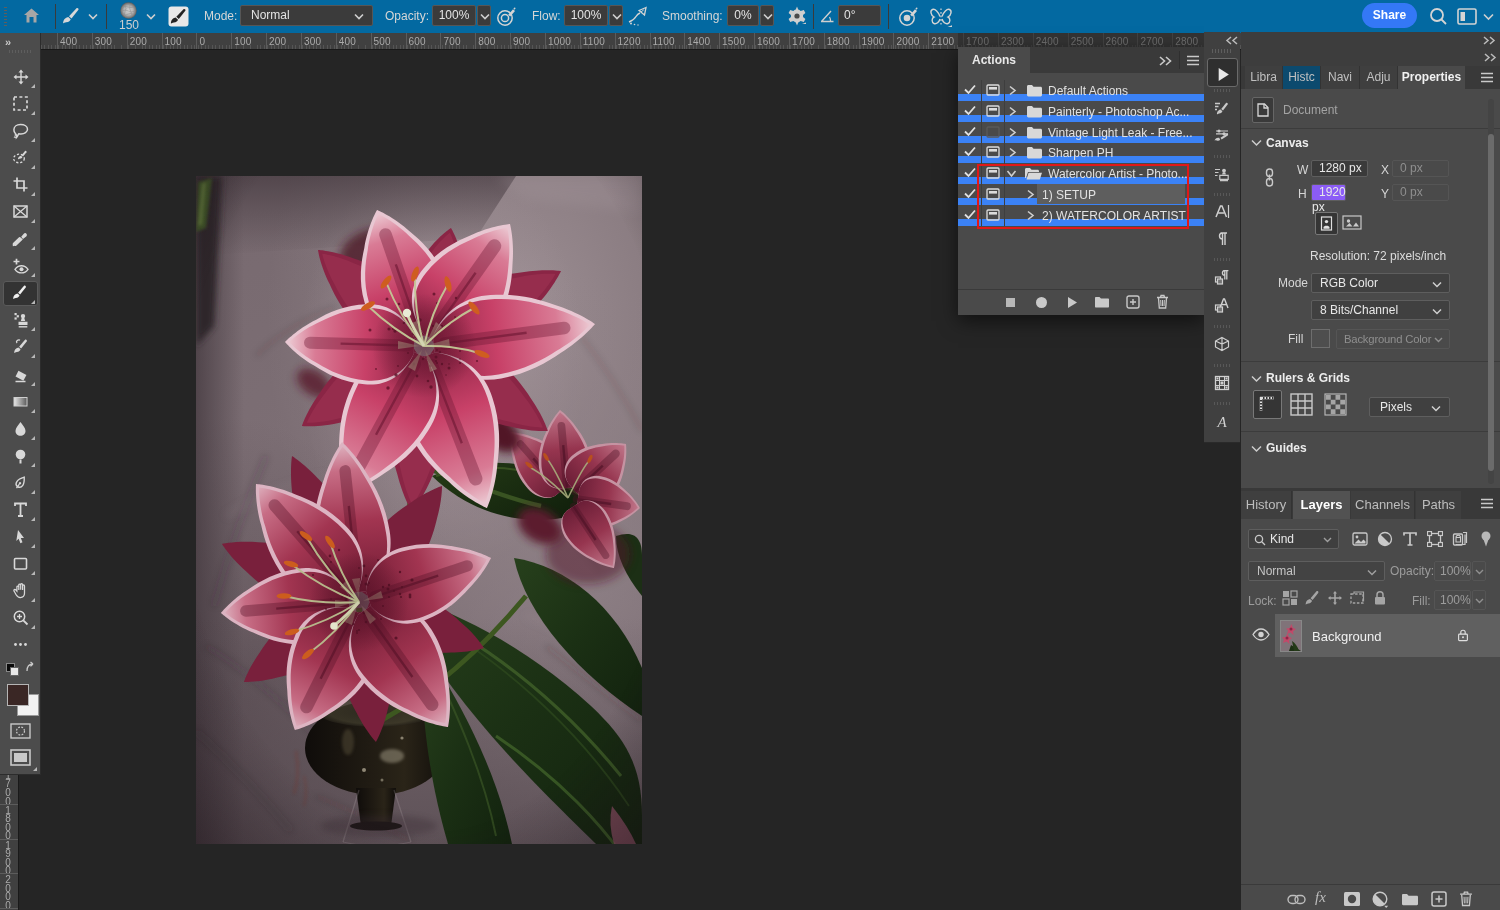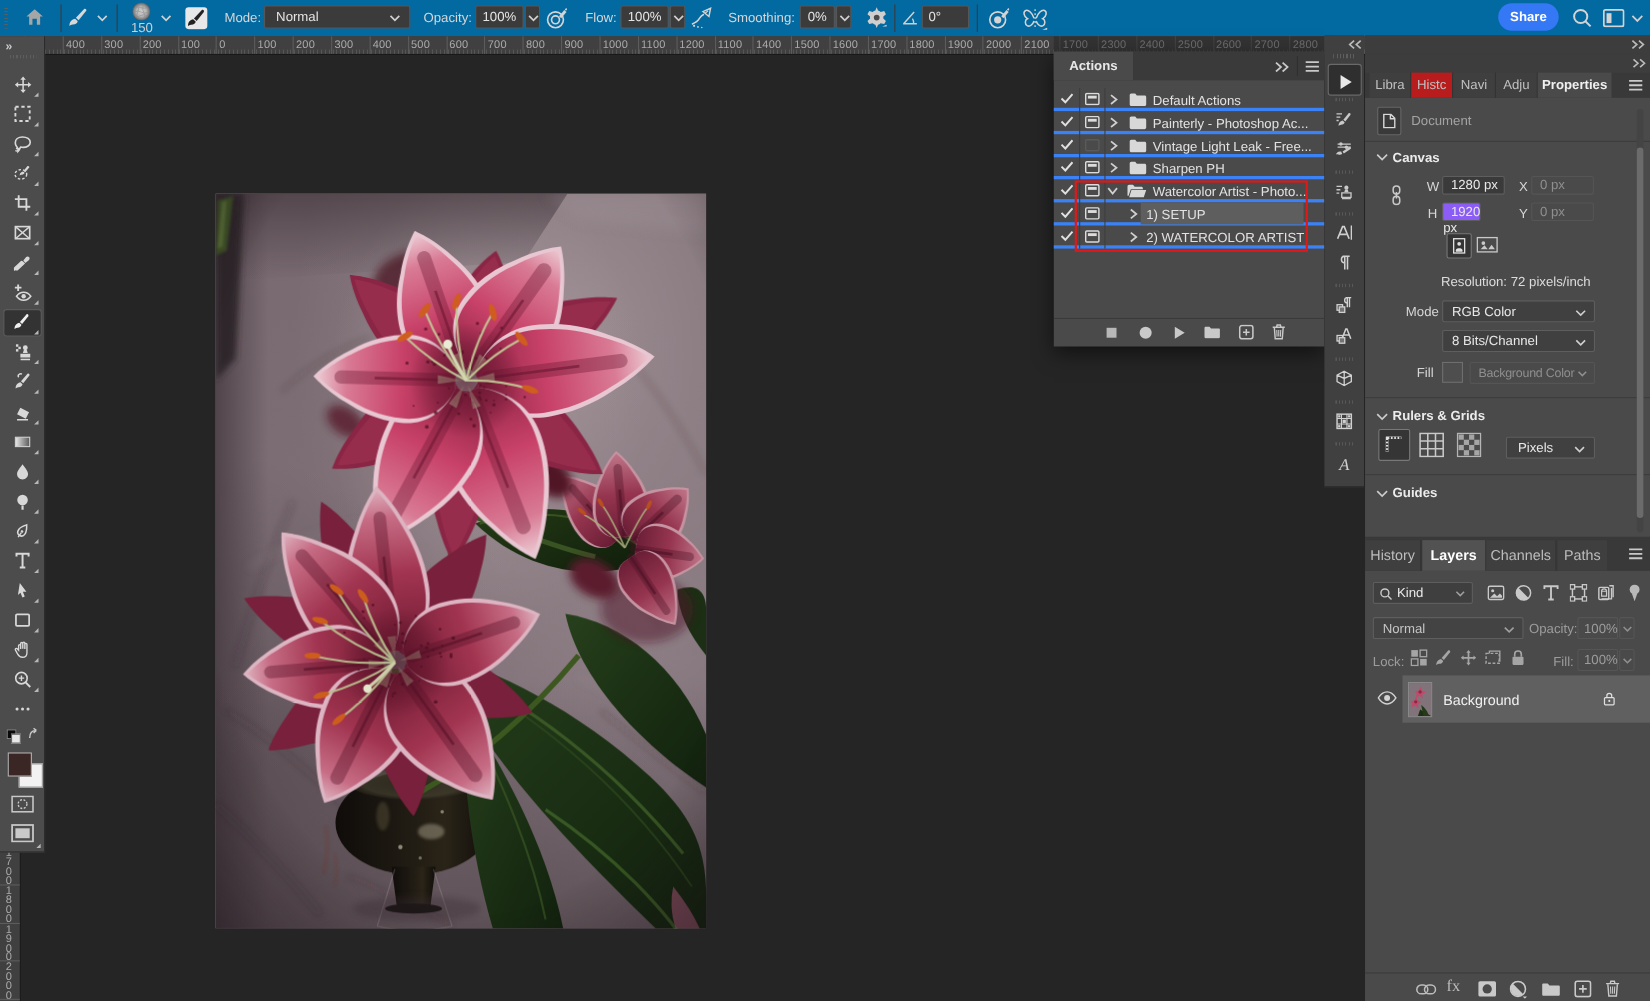--- a/index.html
+++ b/index.html
@@ -19,21 +19,21 @@
 
 #toolbar{position:absolute;left:0;top:33px;width:41px;height:742px;background:#4c4c4c;border-right:1px solid #2c2c2c;border-bottom:1px solid #2c2c2c;box-sizing:border-box;}
 .tool{position:absolute;left:4px;width:33px;height:26px;}
 .tool svg{position:absolute;left:50%;top:50%;transform:translate(-50%,-50%);}
 .tcorner{position:absolute;right:2px;bottom:2px;width:0;height:0;border-left:4px solid transparent;border-bottom:4px solid #b8b8b8;}
 #toolsel{position:absolute;left:3px;top:248px;width:35px;height:25px;background:#333333;border:1px solid #5a5a5a;border-radius:3px;box-sizing:border-box;}
 
 #actions{position:absolute;left:958px;top:47px;width:246px;height:268px;background:#4a4a4a;box-shadow:0 6px 18px rgba(0,0,0,0.55);}
 #actions .tabbar{position:absolute;left:0;top:0;width:100%;height:26px;background:#3a3a3a;}
 #actions .tab{position:absolute;left:0;top:0;width:72px;height:26px;background:#4a4a4a;color:#e8e8e8;font-size:12px;font-weight:bold;line-height:26px;text-align:center;}
-.arow{position:absolute;left:0;width:246px;height:21px;border-bottom:3px solid #3b82f6;box-sizing:border-box;}
+.arow{position:absolute;left:0;width:246px;height:21px;border-bottom:7px solid #3b82f6;box-sizing:border-box;}
 .arow .chk{position:absolute;left:6px;top:4px;}
 .arow .dlg{position:absolute;left:28px;top:4px;}
 .arow .exp{position:absolute;top:5px;}
 .arow .fold{position:absolute;top:4px;}
 .arow .atxt{position:absolute;top:4px;font-size:12px;color:#e2e2e2;white-space:nowrap;}
 #redbox{position:absolute;left:977px;top:164px;width:208px;height:61px;border:2px solid #e11818;z-index:60;}
 
 #iconstrip{position:absolute;left:1204px;top:33px;width:36px;height:410px;background:#404040;border-bottom:1px solid #2a2a2a;box-sizing:border-box;}
 
 #dock{position:absolute;left:1241px;top:49px;width:259px;height:877px;background:#484848;}
@@ -1173,21 +1173,21 @@
 </div>
 
 <div id="dock">
  <div class="abs" style="left:0;top:0;width:259px;height:17px;background:#3d3d3d;">
         <svg class="abs" style="left:242px;top:4px" width="14" height="9" viewBox="0 0 14 9">
           <path d="M2 1 L6 4.5 L2 8 M8 1 L12 4.5 L8 8" stroke="#bbb" stroke-width="1.5" fill="none"></path>
         </svg>
       </div>
  <div class="abs" style="left:0;top:17px;width:259px;height:23px;background:#393939;">
         <div class="abs" style="left:4px;top:0;width:37px;height:23px;background:#3f3f3f;border-right:1px solid #333;color:#c0c0c0;font-size:12px;line-height:23px;text-align:center;">Libra</div>
-        <div class="abs" style="left:42px;top:0;width:37px;height:23px;background:#b91c1c;border-right:1px solid #333;color:#c0c0c0;font-size:12px;line-height:23px;text-align:center;">Histc</div>
+        <div class="abs" style="left:42px;top:0;width:37px;height:23px;background:#0c4a6e;border-right:1px solid #333;color:#c0c0c0;font-size:12px;line-height:23px;text-align:center;">Histc</div>
         <div class="abs" style="left:80px;top:0;width:38px;height:23px;background:#3f3f3f;border-right:1px solid #333;color:#c0c0c0;font-size:12px;line-height:23px;text-align:center;">Navi﻿</div>
         <div class="abs" style="left:119px;top:0;width:37px;height:23px;background:#3f3f3f;border-right:1px solid #333;color:#c0c0c0;font-size:12px;line-height:23px;text-align:center;">Adju</div>
         <div class="abs" style="left:157px;top:0;width:67px;height:23px;background:#4a4a4a;color:#f0f0f0;font-size:12px;font-weight:bold;line-height:23px;text-align:center;">Properties</div>
         <svg class="abs" style="left:239px;top:6px" width="14" height="11" viewBox="0 0 14 11">
           <path d="M1 1.5 h12 M1 5.5 h12 M1 9.5 h12" stroke="#c9c9c9" stroke-width="1.6"></path>
         </svg>
       </div>
  <div class="abs" style="left:0;top:40px;width:259px;height:399px;background:#4a4a4a;"></div>
  <div class="abs" style="left:11px;top:48px;width:22px;height:26px;background:#3a3a3a;border:1px solid #666;border-radius:2px;box-sizing:border-box;">
         <svg class="abs" style="left:4px;top:5px" width="12" height="14" viewBox="0 0 12 14">
@@ -1401,21 +1401,21 @@
         <path d="M5.5 7 L5.5 4.8 C5.5 1.8 10.5 1.8 10.5 4.8 L10.5 7" fill="none" stroke="#e0e0e0" stroke-width="1.3"></path>
         <circle cx="8" cy="10.5" r="1.1" fill="#e0e0e0"></circle>
       </svg>
  <div class="abs" style="left:0;top:835px;width:259px;height:30px;border-top:1px solid #3a3a3a;background:#4a4a4a;box-sizing:border-box;">
         <svg class="abs" style="left:46px;top:9px" width="19" height="11" viewBox="0 0 19 11">
           <g fill="none" stroke="#bdbdbd" stroke-width="1.4">
             <rect x="1" y="1.5" width="10" height="8" rx="4"></rect>
             <rect x="8" y="1.5" width="10" height="8" rx="4"></rect>
           </g>
         </svg>
-        <span style="position:absolute;left:74px;top:4px;color:#bdbdbd;font-size:15px;font-family:'Liberation Serif',serif;">fx</span>
+        <span style="position:absolute;left:74px;top:4px;color:#bdbdbd;font-size:15px;font-style:italic;font-family:'Liberation Serif',serif;">fx</span>
         <svg class="abs" style="left:102px;top:6px" width="18" height="16" viewBox="0 0 18 16">
           <rect x="1" y="1" width="16" height="14" rx="1.5" fill="#c9c9c9"></rect>
           <circle cx="9" cy="8" r="4.2" fill="#4a4a4a"></circle>
         </svg>
         <svg class="abs" style="left:131px;top:6px" width="17" height="17" viewBox="0 0 17 17">
           <circle cx="8" cy="8" r="6.8" fill="none" stroke="#c9c9c9" stroke-width="1.4"></circle>
           <path d="M 3.2 3.2 A 6.8 6.8 0 0 0 12.8 12.8 Z" fill="#c9c9c9"></path>
           <path d="M12.2 14.8 l4 0 l-2 2.2 Z" fill="#c9c9c9"></path>
         </svg>
         <svg class="abs" style="left:160px;top:8px" width="18" height="13" viewBox="0 0 18 13">

